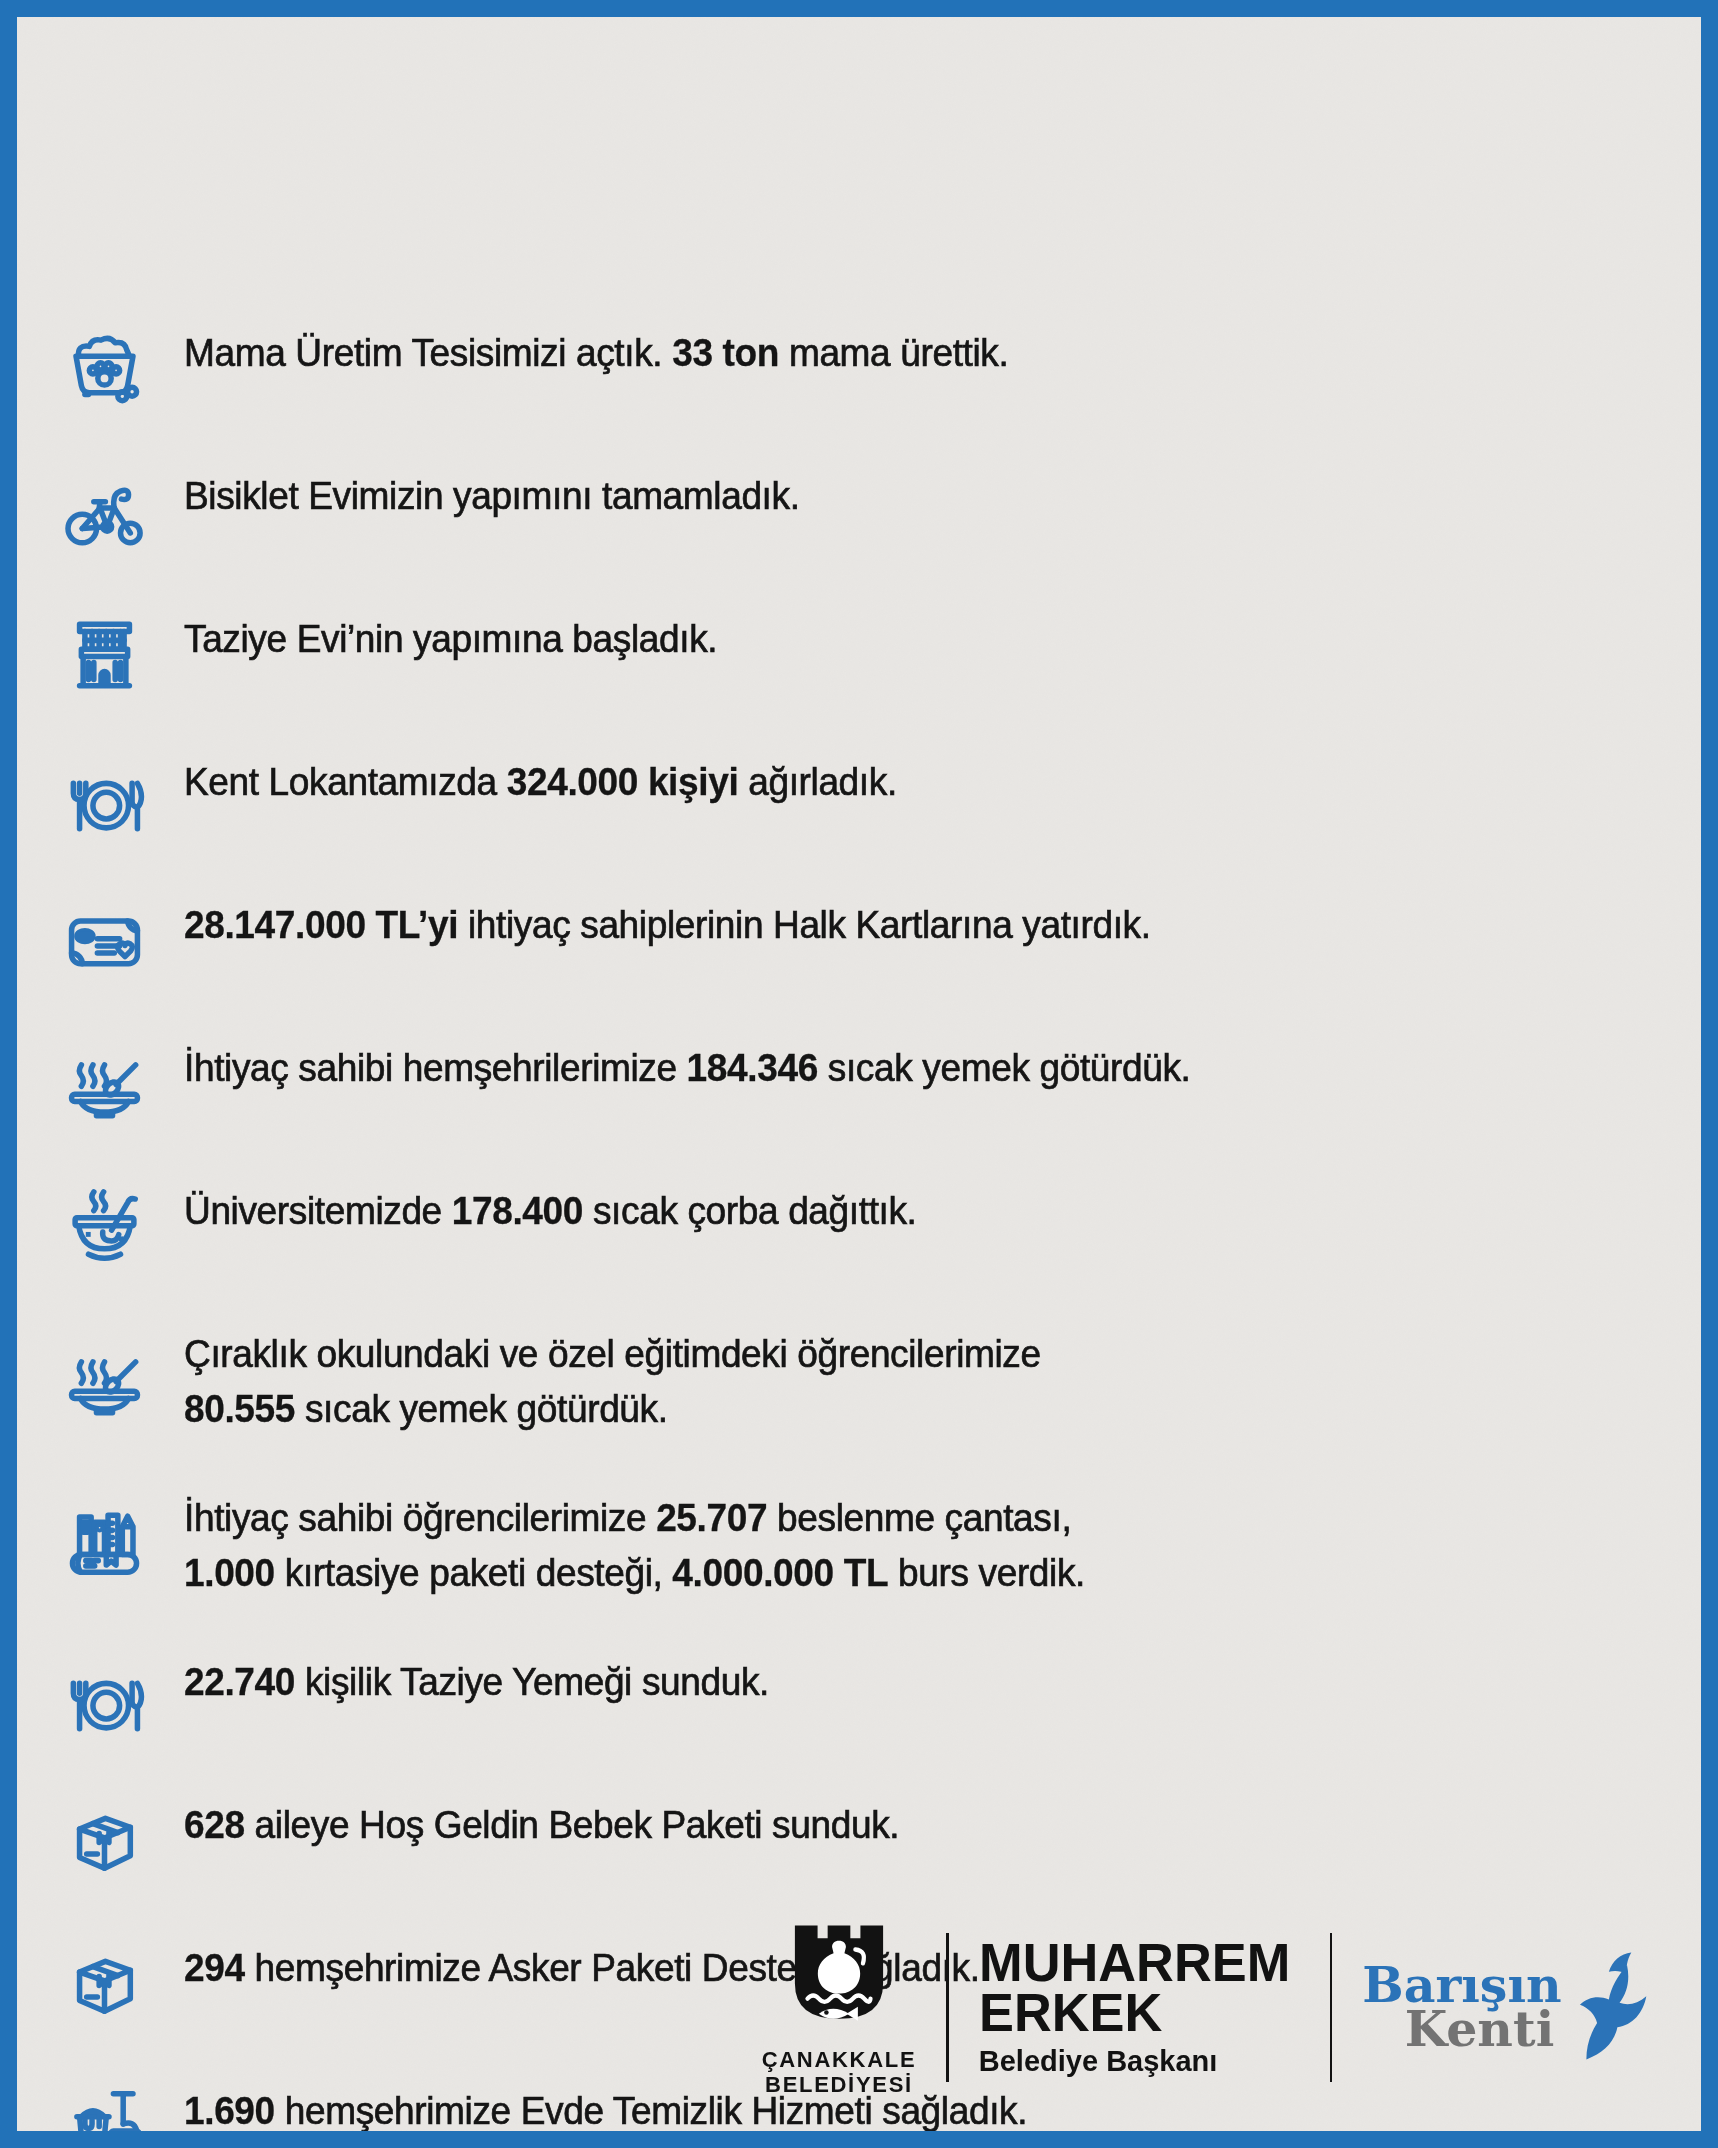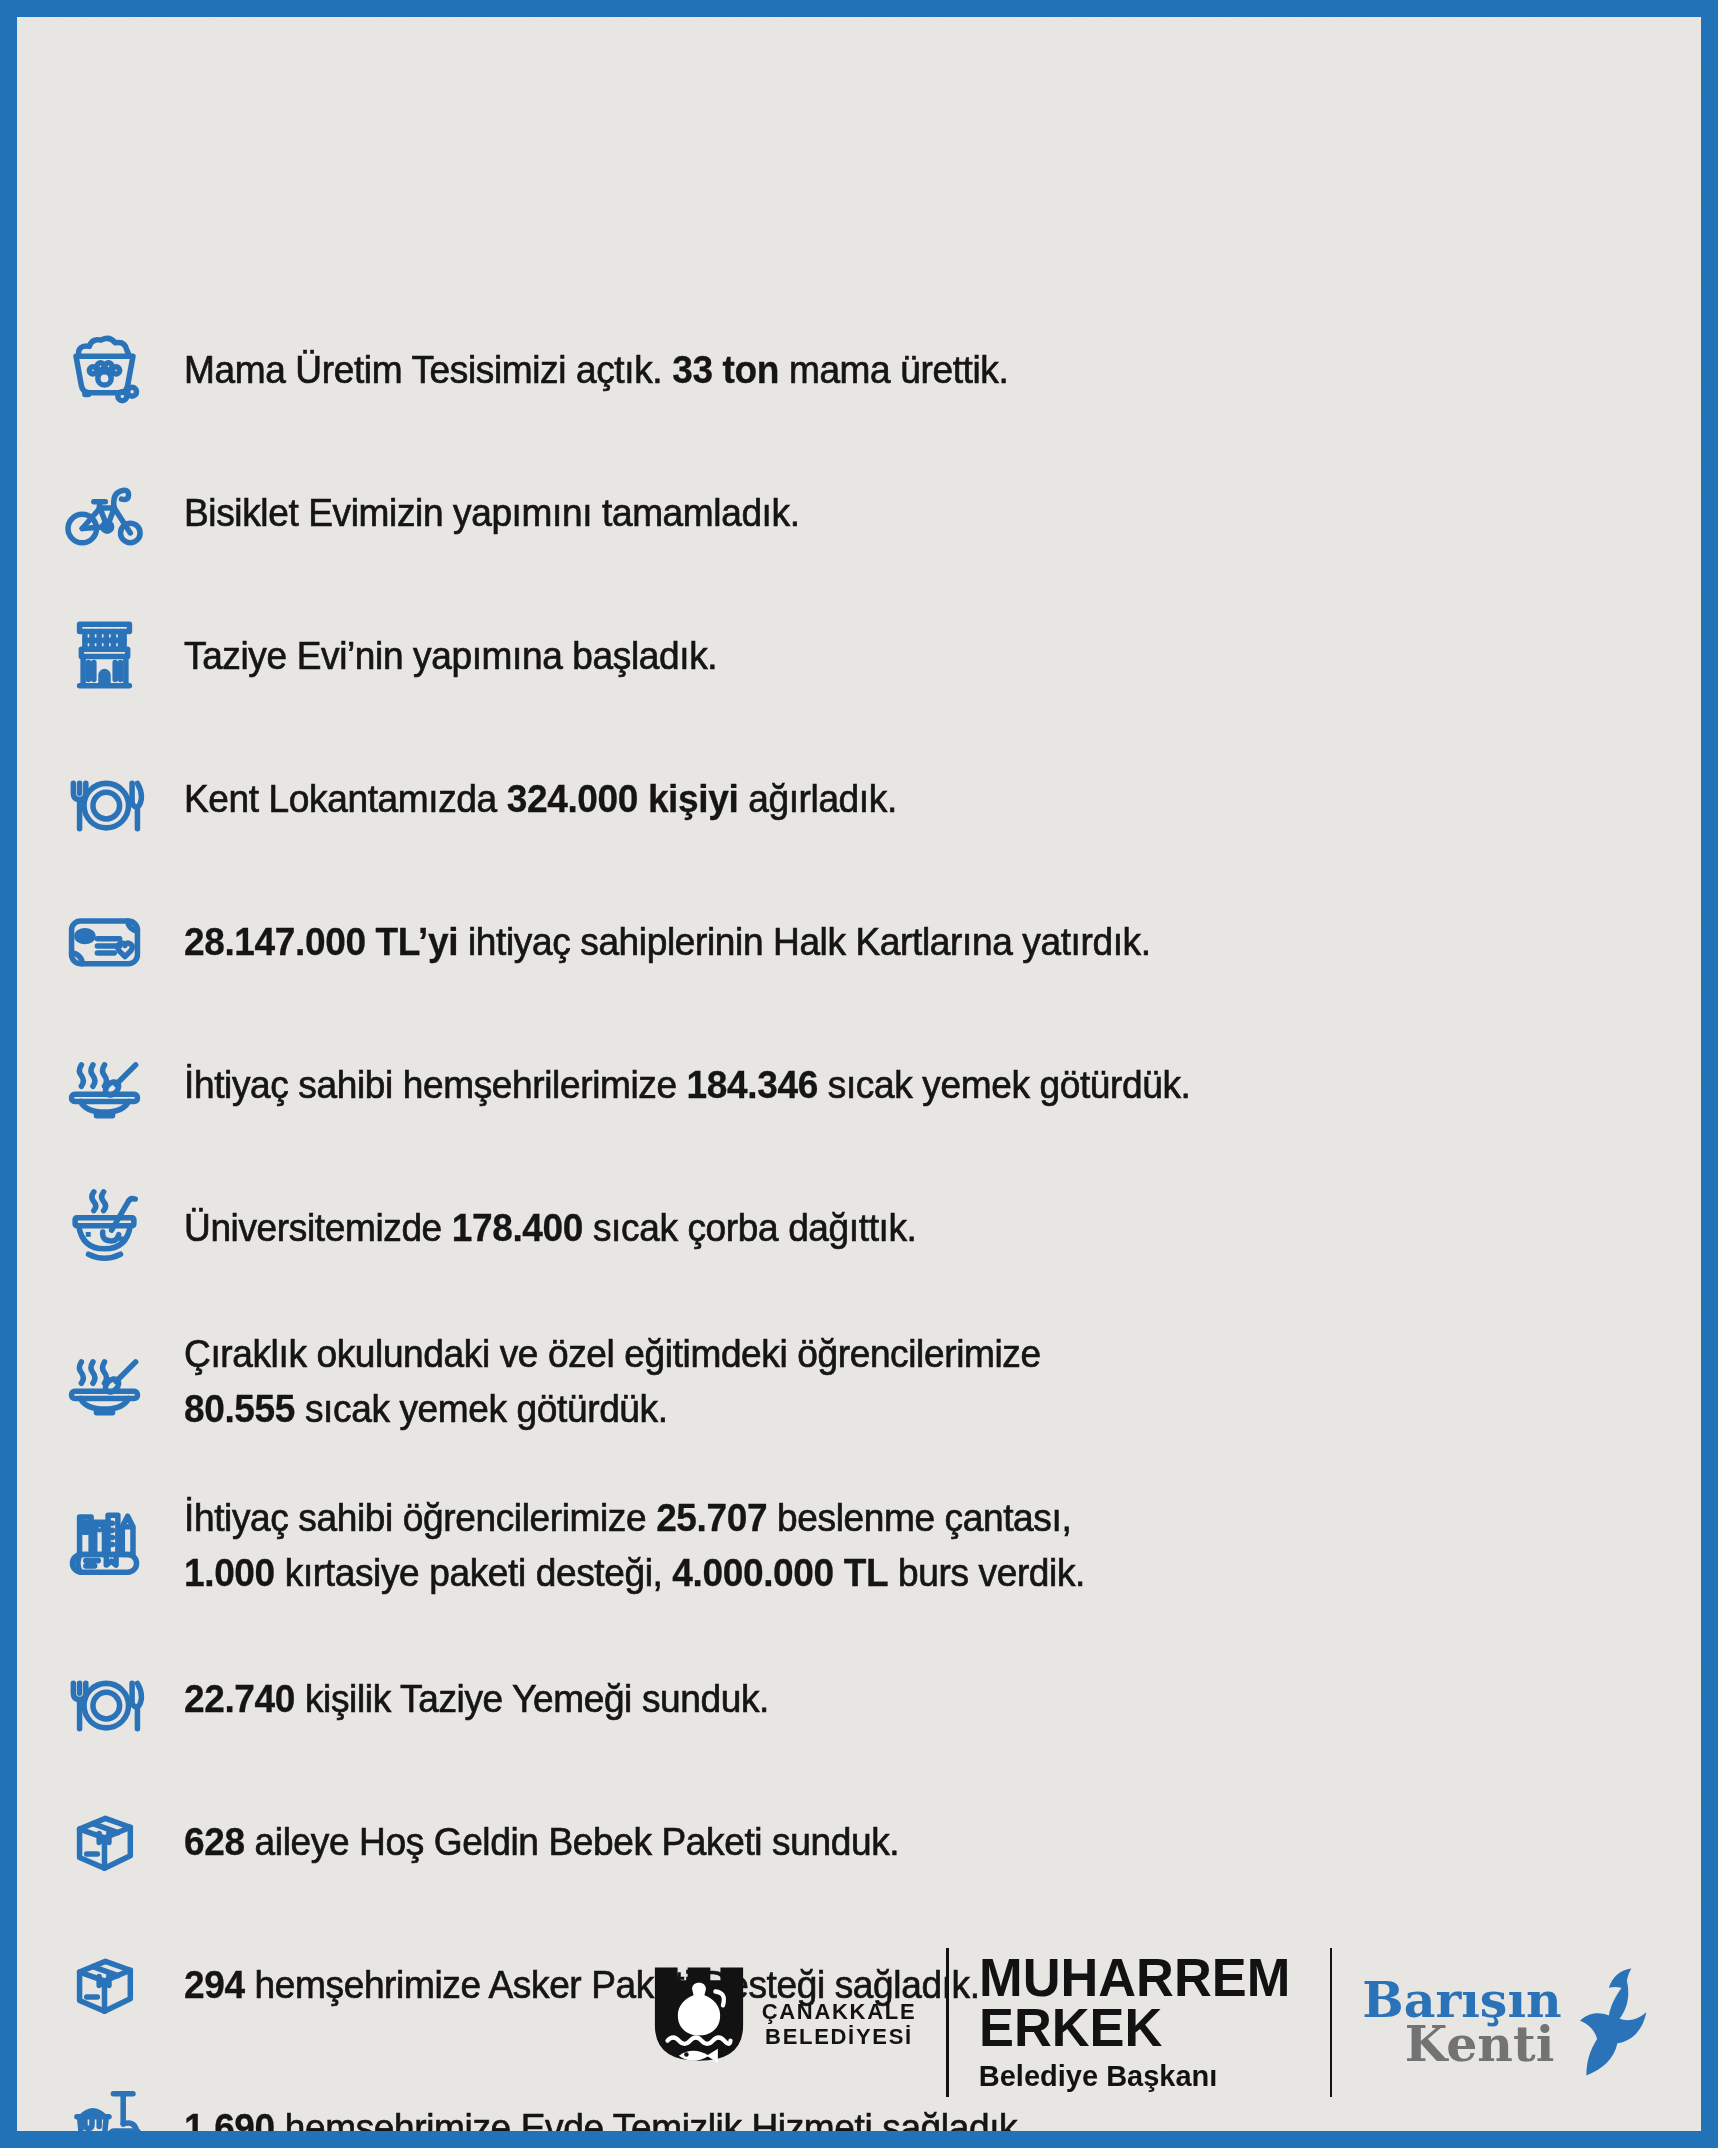--- a/index.html
+++ b/index.html
@@ -10,40 +10,40 @@
     overflow:hidden;
   }
   .page{
     position:absolute;inset:17px;
     background:var(--paper,#e9e7e4);
     overflow:hidden;
   }
   .texture{position:absolute;inset:0;width:100%;height:100%;opacity:.55;pointer-events:none;}
   
   .list{position:absolute;left:38px;top:308px;right:50px;display:flex;flex-direction:column;}
-  .row{display:flex;align-items:center;margin-bottom:54px;}
+  .row{display:flex;margin-bottom:54px;}
   .icon{
     flex:0 0 99px;display:flex;justify-content:center;align-items:center;
     color:var(--accent,#2b73b8);
   }
   .icon svg{width:89px;height:89px;}
   .text{
     margin-left:30px;color:var(--ink,#151515);
     font-size:39px;line-height:55px;font-weight:400;
     letter-spacing:-0.4px;
     transform:scaleX(.95);transform-origin:left center;
     -webkit-text-stroke:0.7px currentColor;
   }
   .text .b{font-weight:800;-webkit-text-stroke:0.3px currentColor;}
   
   .footer{
     position:absolute;right:44px;bottom:34px;
     display:flex;align-items:center;gap:30px;color:#121212;
   }
-  .muni{display:flex;align-items:center;}
+  .muni{display:flex;flex-direction:column;align-items:center;}
   .muni svg{width:126px;height:126px;}
   .muni .cap{
     font-size:22px;font-weight:700;letter-spacing:1.7px;line-height:25px;
     text-align:center;margin-top:3.4px;
   }
   .vdiv{width:2.5px;height:149px;background:#121212;}
   .mayor{display:flex;flex-direction:column;}
   .mayor .name{
     font-size:54px;font-weight:800;line-height:50px;letter-spacing:0;
     transform:scaleX(.97);transform-origin:left center;

